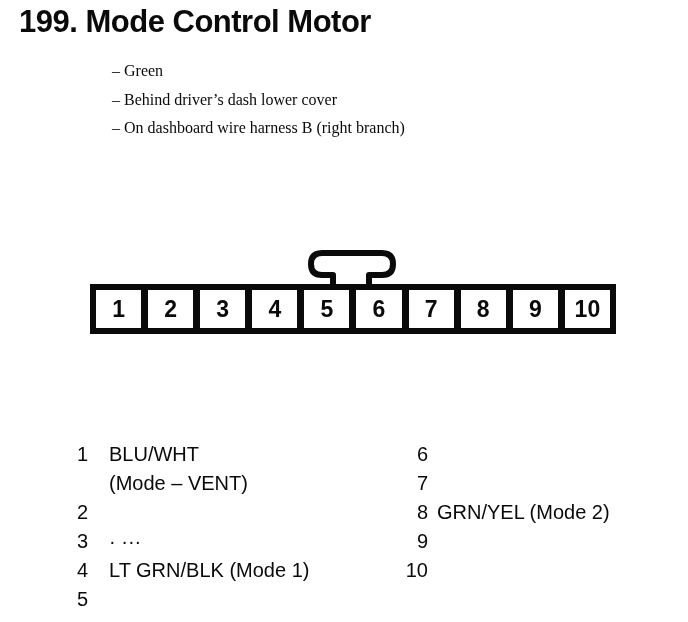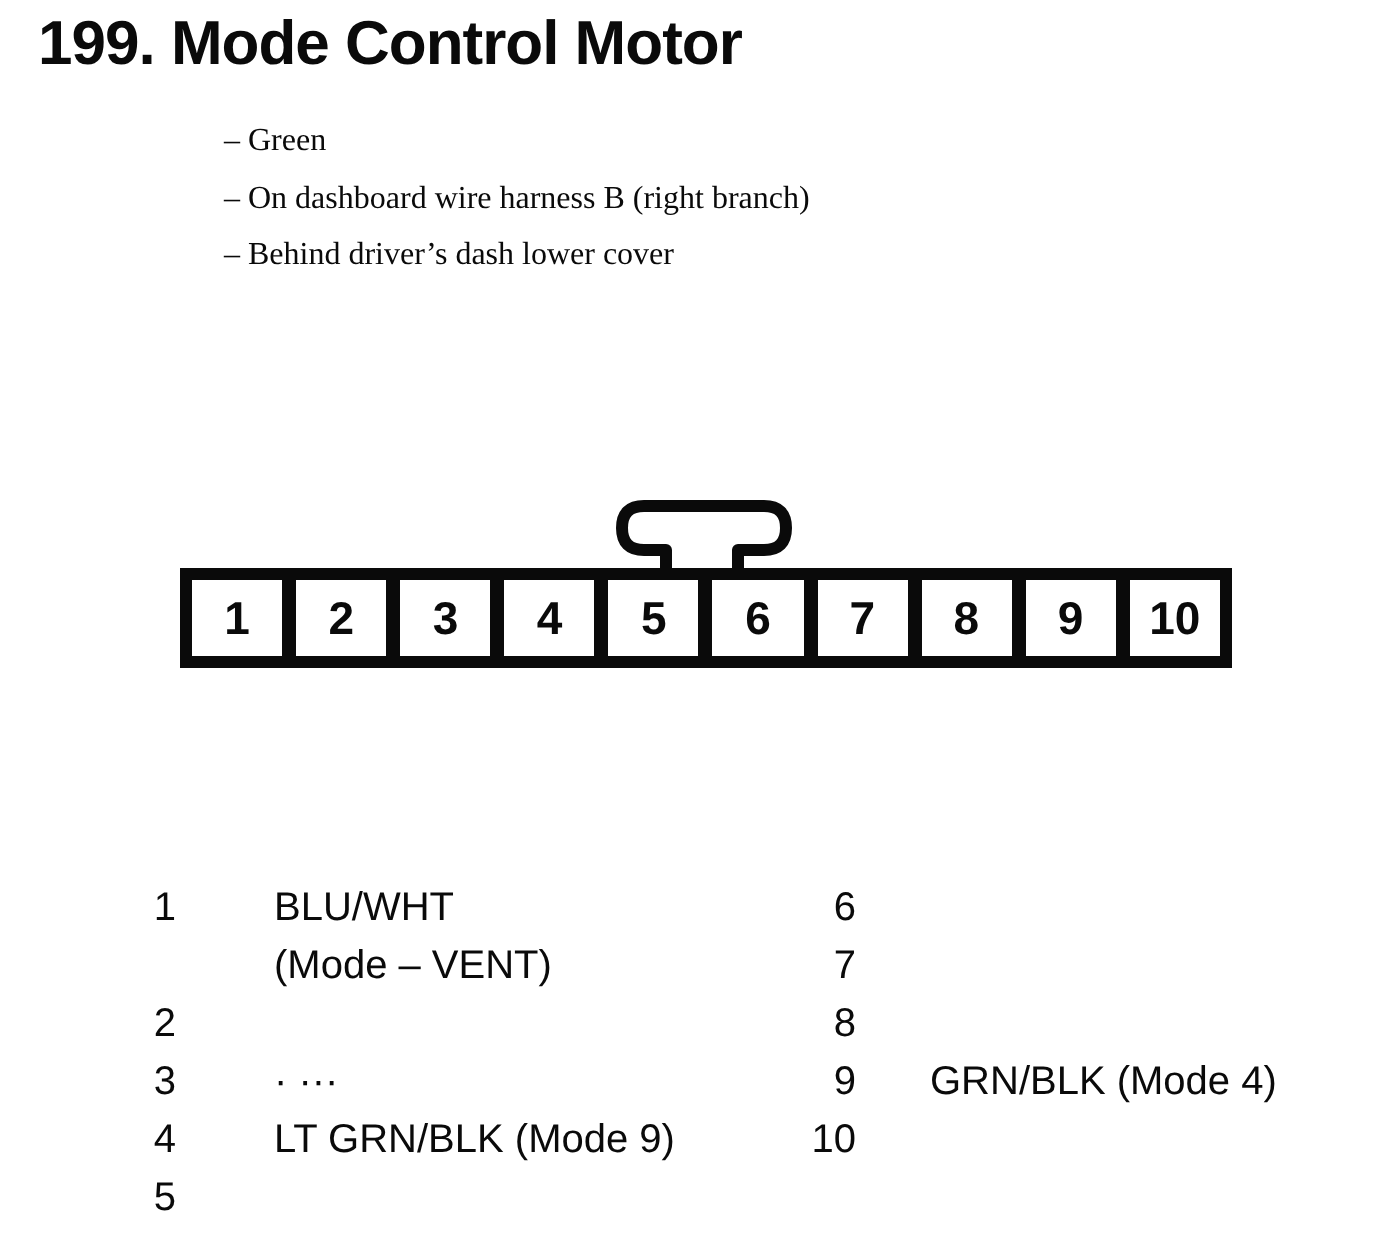--- a/index.html
+++ b/index.html
@@ -81,33 +81,33 @@
   .pin-num {
     flex: none;
     width: 22px;
     text-align: right;
     margin-right: 21px;
   }
   .col-right .pin-num {
     width: 32px;
     margin-right: 9px;
   }
-  .pin-label { white-space: pre-line; margin-left: 28px; }
+  .pin-label { white-space: pre-line; }
 </style>
 </head>
 <body>
 
 <div class="page">
 
   <div class="title">199. Mode Control Motor</div>
 
   <div class="notes">
     <div class="note-line">– Green</div>
+    <div class="note-line">– Behind driver’s dash lower cover</div>
     <div class="note-line">– On dashboard wire harness B (right branch)</div>
-    <div class="note-line">– Behind driver’s dash lower cover</div>
   </div>
 
   <div class="diagram">
     <svg class="latch" viewBox="0 0 88 40" xmlns="http://www.w3.org/2000/svg">
       <path d="M 14 3 H 74 Q 85 3 85 14 Q 85 25 74 25 H 61 V 37 H 25 V 25 H 14 Q 3 25 3 14 Q 3 3 14 3 Z" fill="#ffffff" stroke="#0a0a0a" stroke-width="6" stroke-linejoin="round"></path>
     </svg>
     <div class="connector">
       <div class="pin-cell">1</div>
       <div class="pin-cell">2</div>
       <div class="pin-cell">3</div>
@@ -129,39 +129,39 @@
     </div>
     <div class="pin-row">
       <span class="pin-num">2</span>
     </div>
     <div class="pin-row">
       <span class="pin-num">3</span>
       <span class="pin-label">· ···</span>
     </div>
     <div class="pin-row">
       <span class="pin-num">4</span>
-      <span class="pin-label">LT GRN/BLK (Mode 9)</span>
+      <span class="pin-label">LT GRN/BLK (Mode 1)</span>
     </div>
     <div class="pin-row">
       <span class="pin-num">5</span>
     </div>
   </div>
 
   <div class="pinout-col col-right">
     <div class="pin-row">
       <span class="pin-num">6</span>
     </div>
     <div class="pin-row">
       <span class="pin-num">7</span>
     </div>
     <div class="pin-row">
       <span class="pin-num">8</span>
+      <span class="pin-label">GRN/YEL (Mode 2)</span>
     </div>
     <div class="pin-row">
       <span class="pin-num">9</span>
-      <span class="pin-label">GRN/BLK (Mode 4)</span>
     </div>
     <div class="pin-row">
       <span class="pin-num">10</span>
     </div>
   </div>
 
 </div>
 
 </body></html>

